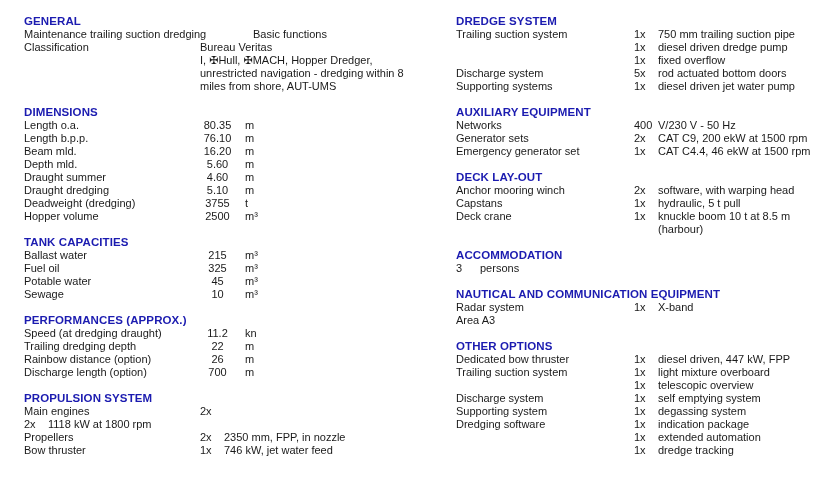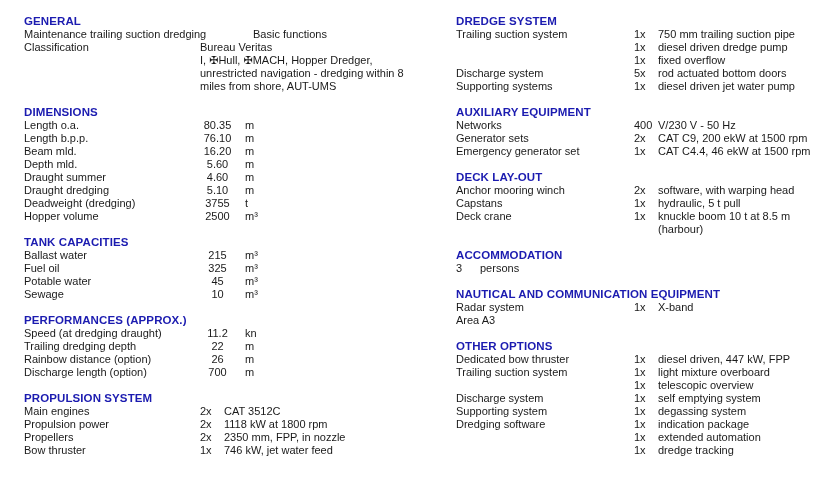--- a/index.html
+++ b/index.html
@@ -152,24 +152,22 @@
           <div class="cell lbl-left">Discharge length (option)</div>
           <div class="cell num">700</div>
           <div class="cell unit">m</div>
         </div>
       </div>
       <div class="section">
         <div class="sec-title">PROPULSION SYSTEM</div>
         <div class="row">
           <div class="cell lbl-left">Main engines</div>
           <div class="cell qty">2x</div>
-          <div class="cell val">CAT 3512C</div>
-        </div>
-        <div class="row">
-          <div class="cell lbl-left">Propulsion power</div>
+        </div>
+        <div class="row">
           <div class="cell qty">2x</div>
           <div class="cell val">1118 kW at 1800 rpm</div>
         </div>
         <div class="row">
           <div class="cell lbl-left">Propellers</div>
           <div class="cell qty">2x</div>
           <div class="cell val">2350 mm, FPP, in nozzle</div>
         </div>
         <div class="row">
           <div class="cell lbl-left">Bow thruster</div>

